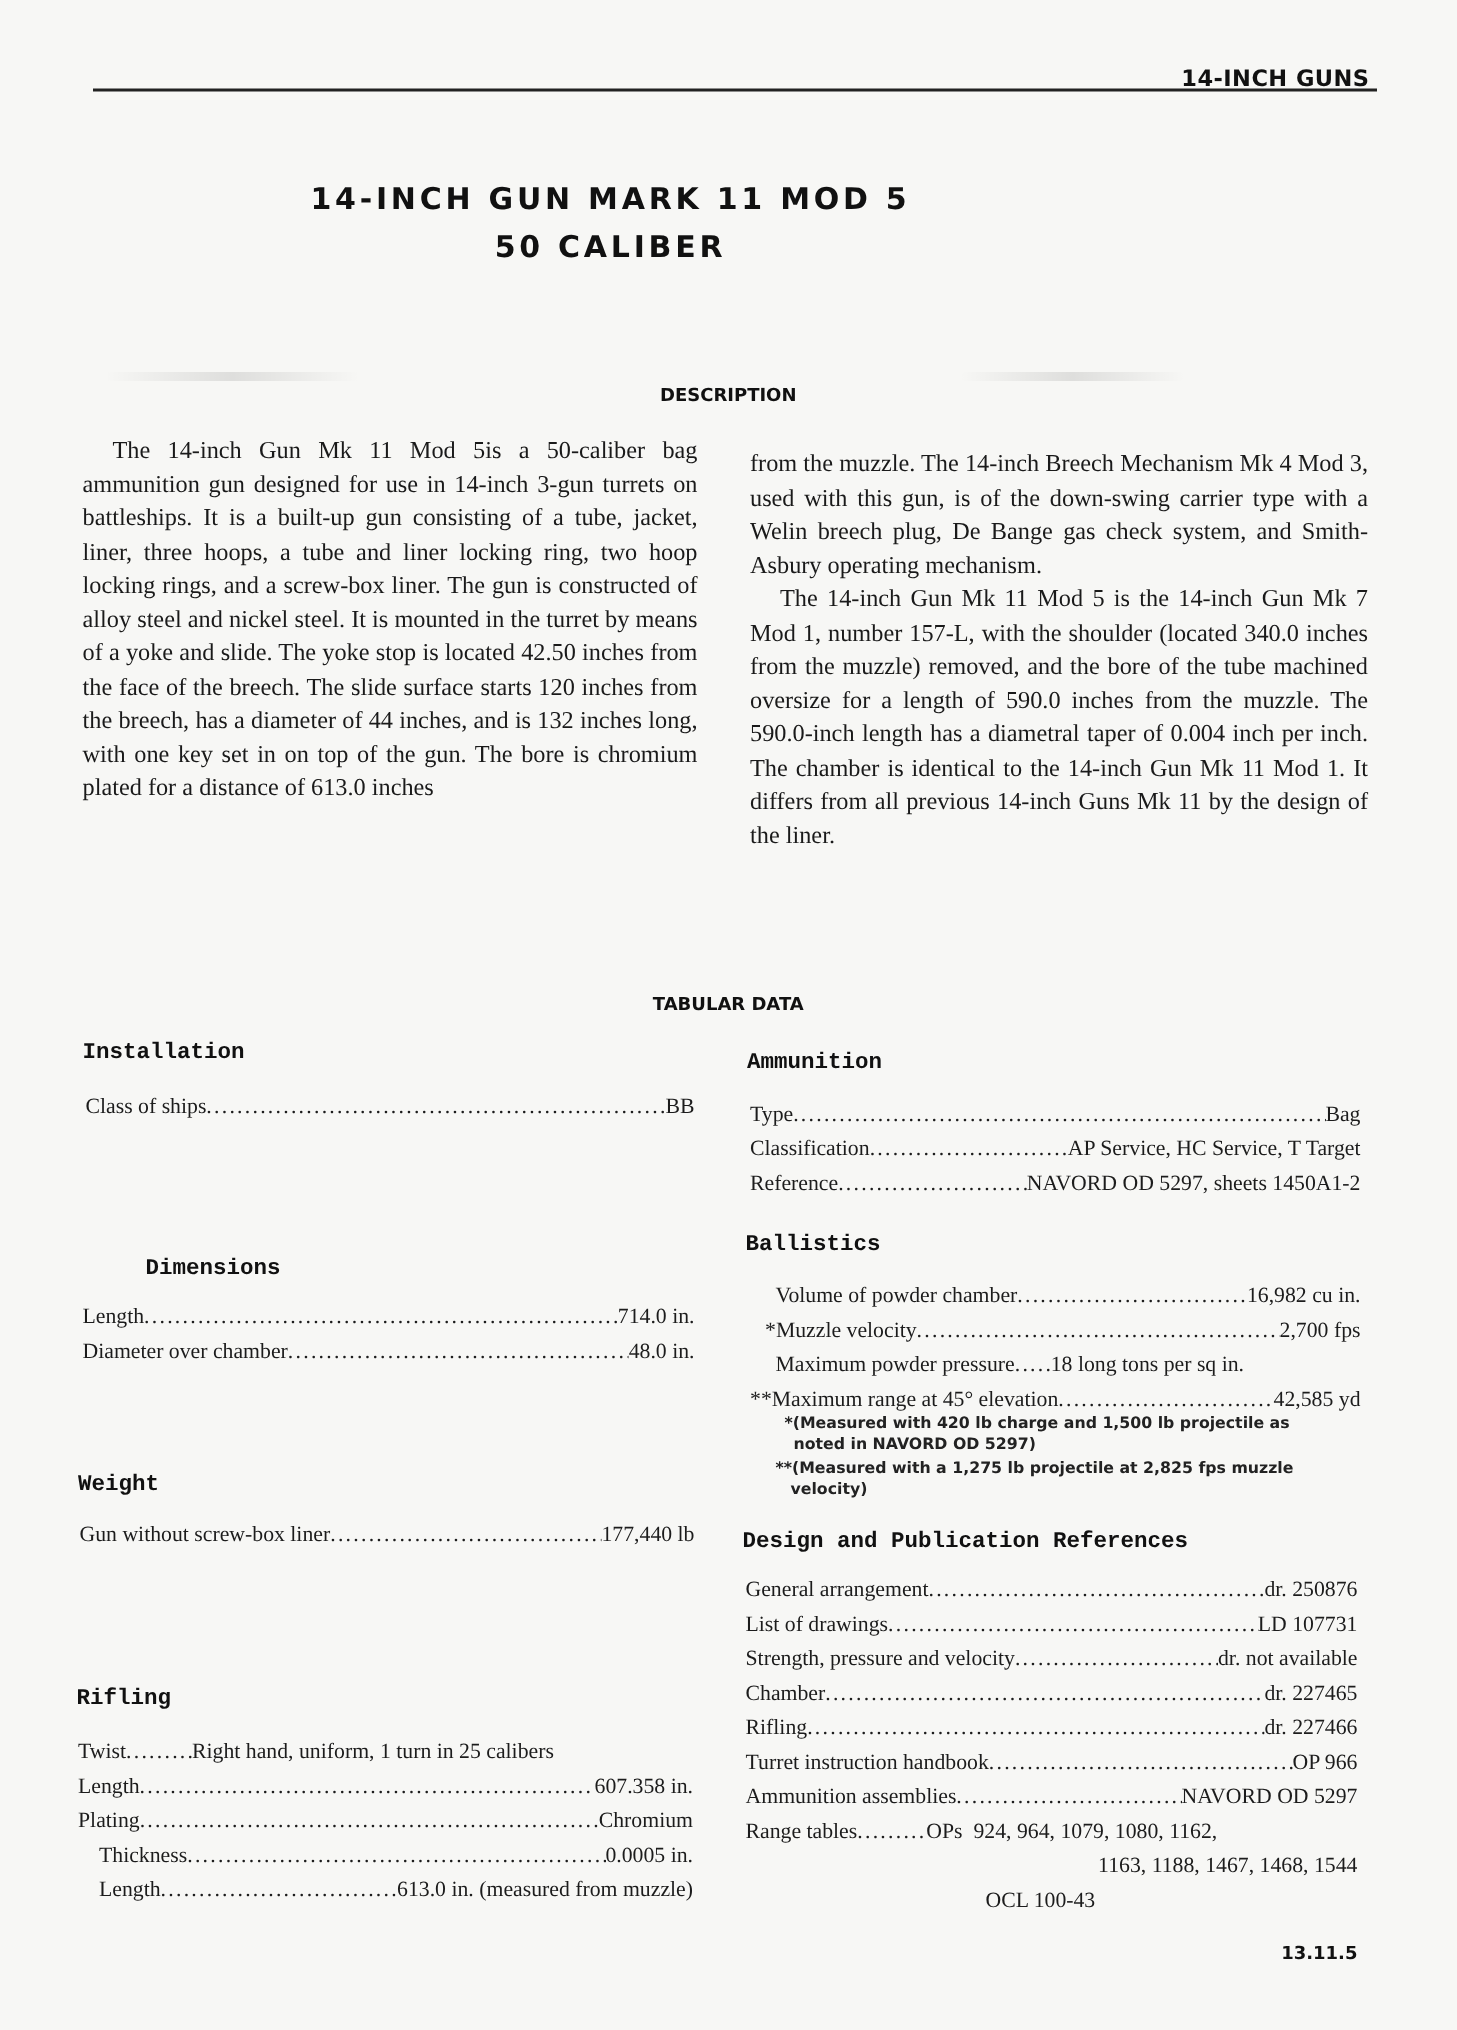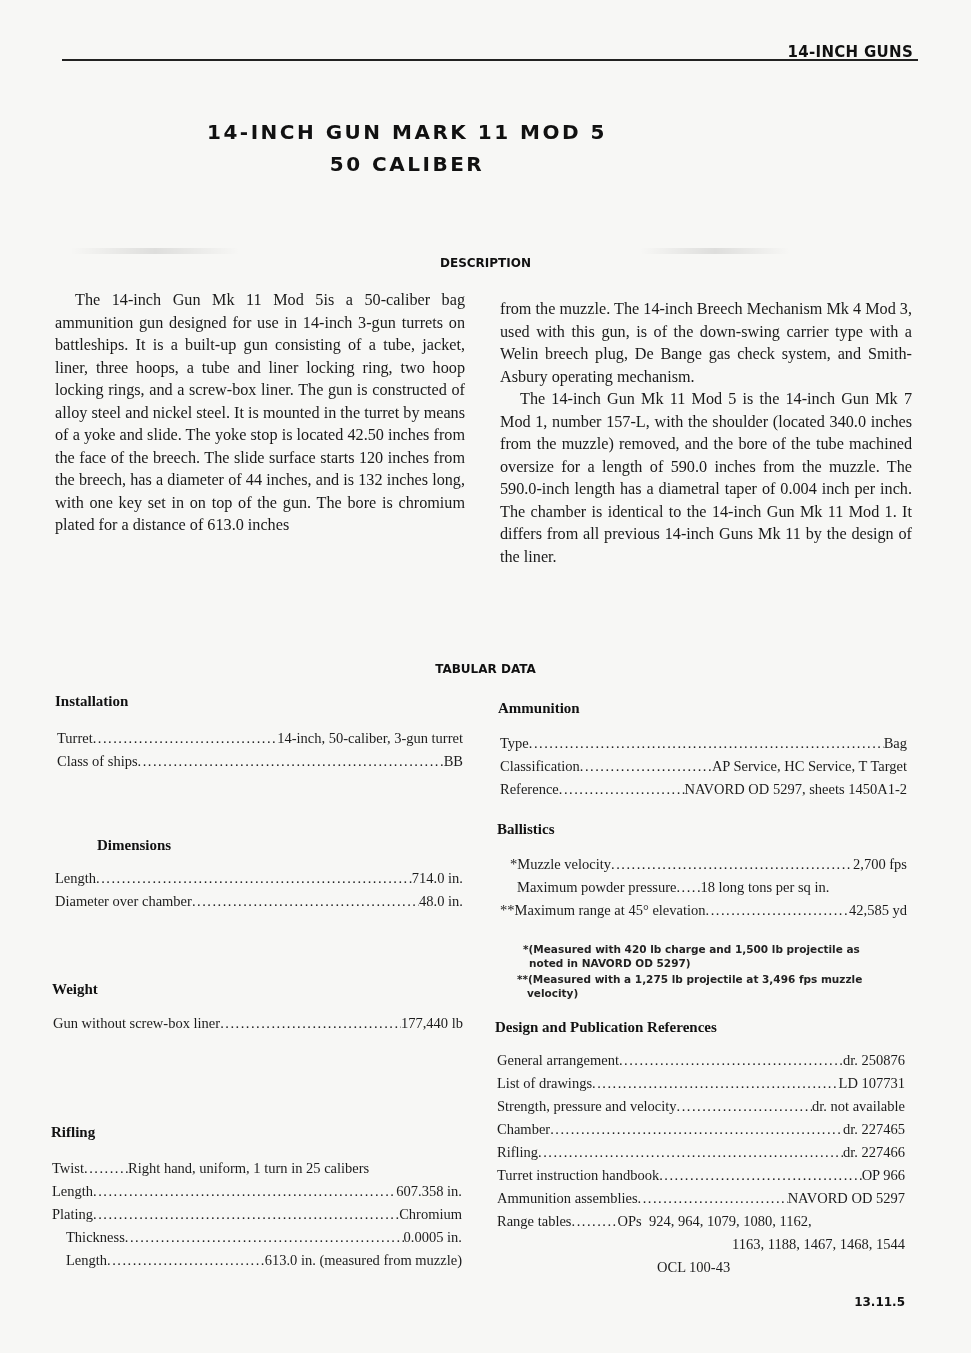--- a/index.html
+++ b/index.html
@@ -29,21 +29,21 @@
   .t2 { top: 152px; }
   .section-head {
     position: absolute; font-family: "DejaVu Sans", sans-serif; font-weight: bold; font-size: 12px; color: #111;
   }
   .col-text {
     position: absolute; font-size: 16.2px; line-height: 22.5px; text-align: justify; color: #1a1a1a;
   }
   .col-text p { margin: 0; text-indent: 20px; }
   .col-text p.noindent { text-indent: 0; }
   .sub-head {
-    position: absolute; font-family: Liberation Serif, serif; font-weight: bold; font-size: 15px; color: #111;
+    position: absolute; font-family: Liberation Mono, monospace; font-weight: bold; font-size: 15px; color: #111;
   }
   .rows { position: absolute; font-size: 14.5px; line-height: 23px; }
   .row { display: flex; white-space: nowrap; overflow: hidden; }
   .row .lab { flex: 0 0 auto; }
   .row .dots { flex: 1 1 auto; overflow: hidden; letter-spacing: 1.5px; }
   .row .dots::after { content: "........................................................................................................................"; }
   .row .val { flex: 0 0 auto; }
   .row.indent { padding-left: 14px; }
   .row.cont { justify-content: flex-end; }
   .footnote {
@@ -78,25 +78,20 @@
 <div class="col-text" style="left:500px;top:298px;width:412px;">
   <p class="noindent">from the muzzle. The 14-inch Breech Mechanism Mk 4 Mod 3, used with this gun, is of the down-swing carrier type with a Welin breech plug, De Bange gas check system, and Smith-Asbury operating mechanism.</p>
   <p>The 14-inch Gun Mk 11 Mod 5 is the 14-inch Gun Mk 7 Mod 1, number 157-L, with the shoulder (located 340.0 inches from the muzzle) removed, and the bore of the tube machined oversize for a length of 590.0 inches from the muzzle. The 590.0-inch length has a diametral taper of 0.004 inch per inch. The chamber is identical to the 14-inch Gun Mk 11 Mod 1. It differs from all previous 14-inch Guns Mk 11 by the design of the liner.</p>
 </div>
 
 <div class="section-head" style="left:0;width:971px;text-align:center;top:662px;">TABULAR DATA</div>
 
 <div class="sub-head" style="left:55px;top:693px;">Installation</div>
 <div class="rows" style="left:57px;top:727px;width:406px;">
   <div class="row">
-      <span class="lab">Turret</span>
-      <span class="dots"></span>
-      <span class="val">14-inch, 50-caliber, 3-gun turret</span>
-    </div>
-  <div class="row">
       <span class="lab">Class of ships</span>
       <span class="dots"></span>
       <span class="val">BB</span>
     </div>
 </div>
 
 <div class="sub-head" style="left:53px;top:837px;margin-left:44px;">Dimensions</div>
 <div class="rows" style="left:55px;top:867px;width:408px;">
   <div class="row">
       <span class="lab">Length</span>
@@ -162,38 +157,43 @@
     </div>
   <div class="row">
       <span class="lab">Reference</span>
       <span class="dots"></span>
       <span class="val">NAVORD OD 5297, sheets 1450A1-2</span>
     </div>
 </div>
 
 <div class="sub-head" style="left:497px;top:821px;">Ballistics</div>
 <div class="rows" style="left:500px;top:853px;width:407px;">
+  <div class="row" style="padding-left:17px">
+      <span class="lab">Volume of powder chamber</span>
+      <span class="dots"></span>
+      <span class="val">16,982 cu in.</span>
+    </div>
   <div class="row" style="padding-left:10px">
       <span class="lab">*Muzzle velocity</span>
       <span class="dots"></span>
       <span class="val">2,700 fps</span>
     </div>
   <div class="row" style="padding-left:17px">
       <span class="lab">Maximum powder pressure</span>
       <span class="dots" style="flex:0 0 24px"></span>
       <span class="val">18 long tons per sq in.</span>
     </div>
   <div class="row">
       <span class="lab">**Maximum range at 45° elevation</span>
       <span class="dots"></span>
       <span class="val">42,585 yd</span>
     </div>
 </div>
 <div class="footnote" style="left:523px;top:942px;width:340px;text-indent:-6px;padding-left:6px;">*(Measured with 420 lb charge and 1,500 lb projectile as noted in NAVORD OD 5297)</div>
-<div class="footnote" style="left:517px;top:972px;width:340px;text-indent:-10px;padding-left:10px;">**(Measured with a 1,275 lb projectile at 3,496 fps muzzle velocity)</div>
+<div class="footnote" style="left:517px;top:972px;width:340px;text-indent:-10px;padding-left:10px;">**(Measured with a 1,275 lb projectile at 2,825 fps muzzle velocity)</div>
 
 <div class="sub-head" style="left:495px;top:1019px;">Design and Publication References</div>
 <div class="rows" style="left:497px;top:1049px;width:408px;">
   <div class="row">
       <span class="lab">General arrangement</span>
       <span class="dots"></span>
       <span class="val">dr. 250876</span>
     </div>
   <div class="row">
       <span class="lab">List of drawings</span>

